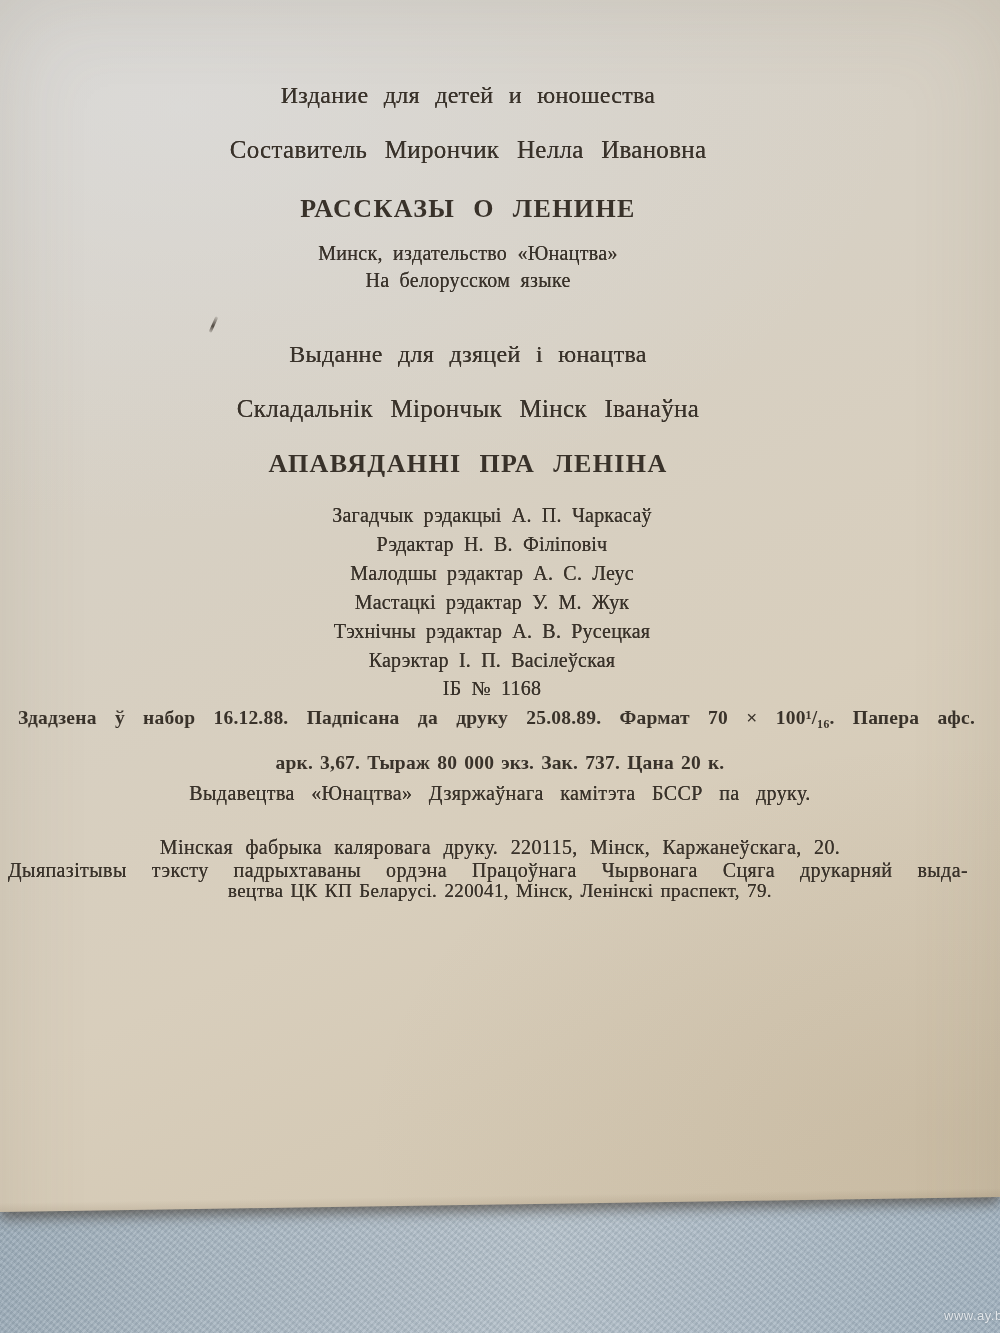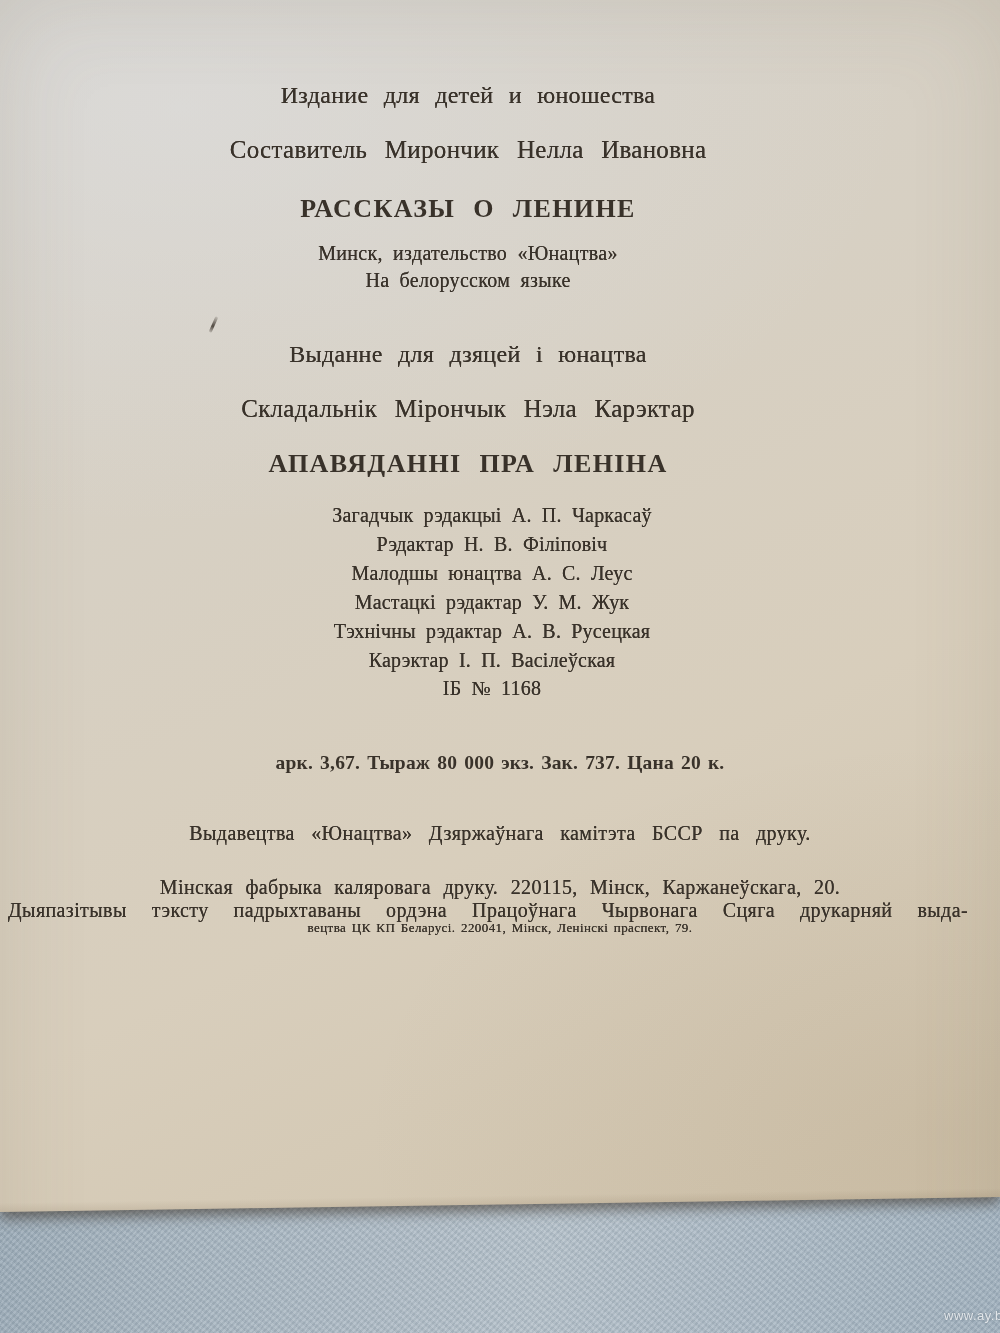--- a/index.html
+++ b/index.html
@@ -51,21 +51,21 @@
   .book-title{ font-size:26px; font-weight:bold; word-spacing:10px; letter-spacing:1.4px; }
   .small     { font-size:20px; word-spacing:5px; letter-spacing:0.3px; }
 
   .staff-row { font-size:20px; word-spacing:5px; letter-spacing:0.2px; }
   .staff-row .nm { }
 
   .fineprint { font-size:19.5px; font-weight:bold; letter-spacing:0.2px; word-spacing:2px; white-space:nowrap; }
   .justify   { position:absolute; left:18px; width:957px; text-align:justify; text-align-last:justify; white-space:normal; }
   .fp-center { position:absolute; left:0; width:1000px; text-align:center; }
 
-  .addr      { font-size:20px; letter-spacing:0.4px;margin-top:40px; }
+  .addr      { font-size:20px; letter-spacing:0.4px; }
 
   .pen-mark {
     position:absolute; left:212px; top:316px; width:3px; height:17px;
     background:linear-gradient(to bottom, rgba(70,62,54,0.15), rgba(60,52,44,0.85) 60%, rgba(70,62,54,0.2));
     transform:rotate(24deg); border-radius:2px;
   }
 
   .watermark {
     position:absolute; left:944px; top:1308px;
     font-family:"Liberation Sans","DejaVu Sans",sans-serif;
@@ -96,57 +96,58 @@
 
     <div class="line col-top small soft" style="top:269px">На белорусском языке</div>
 
     <div class="pen-mark"></div>
 
     <div class="line col-top edition soft" style="top:341px">Выданне для дзяцей і юнацтва</div>
 
     <div class="line col-top compiler soft" style="top:395px">
       <span>Складальнік</span>
       <b>Мірончык</b>
-      <span>Нэла Карэктар</span>
+      <span>Мінск Іванаўна</span>
     </div>
 
     <div class="line col-top book-title" style="top:449px">АПАВЯДАННІ ПРА ЛЕНІНА</div>
 
     <div class="line col-mid staff-row soft" style="top:504px">
       <span>Загадчык рэдакцыі</span>
       <span class="nm">А. П. Чаркасаў</span>
     </div>
     <div class="line col-mid staff-row soft" style="top:533px">
       <span>Рэдактар</span>
       <span class="nm">Н. В. Філіповіч</span>
     </div>
     <div class="line col-mid staff-row soft" style="top:562px">
-      <span>Малодшы юнацтва</span>
+      <span>Малодшы рэдактар</span>
       <span class="nm">А. С. Леус</span>
     </div>
     <div class="line col-mid staff-row soft" style="top:591px">
       <span>Мастацкі рэдактар</span>
       <span class="nm">У. М. Жук</span>
     </div>
     <div class="line col-mid staff-row soft" style="top:620px">
       <span>Тэхнічны рэдактар</span>
       <span class="nm">А. В. Русецкая</span>
     </div>
     <div class="line col-mid staff-row soft" style="top:649px">
       <span>Карэктар</span>
       <span class="nm">І. П. Васілеўская</span>
     </div>
 
     <div class="line col-mid staff-row soft" style="top:677px">ІБ № 1168</div>
 
+    <div class="fineprint justify" style="top:707px">Здадзена ў набор 16.12.88. Падпісана да друку 25.08.89. Фармат 70 × 100¹/₁₆. Папера афс.</div>
     <div class="fineprint fp-center" style="top:752px">арк. 3,67. Тыраж 80 000 экз. Зак. 737. Цана 20 к.</div>
 
     <div class="line col-bot addr soft" style="top:782px; word-spacing:11px;">Выдавецтва «Юнацтва» Дзяржаўнага камітэта БССР па друку.</div>
 
     <div class="line col-bot addr soft" style="top:836px; word-spacing:7px;">Мінская фабрыка каляровага друку. 220115, Мінск, Каржанеўскага, 20.</div>
     <div class="addr soft justify" style="top:859px; left:8px; width:960px; font-weight:normal;">Дыяпазітывы тэксту падрыхтаваны ордэна Працоўнага Чырвонага Сцяга друкарняй выда-</div>
-    <div class="line col-bot addr soft" style="top:880px; font-size:13px; word-spacing:2px;">вецтва ЦК КП Беларусі. 220041, Мінск, Ленінскі праспект, 79.</div>
+    <div class="line col-bot addr soft" style="top:880px; font-size:19px; word-spacing:2px;">вецтва ЦК КП Беларусі. 220041, Мінск, Ленінскі праспект, 79.</div>
 
     <div class="page-bottom-edge"></div>
   </div>
 </div>
 
 <div class="watermark">www.ay.by</div>
 
 </body></html>

